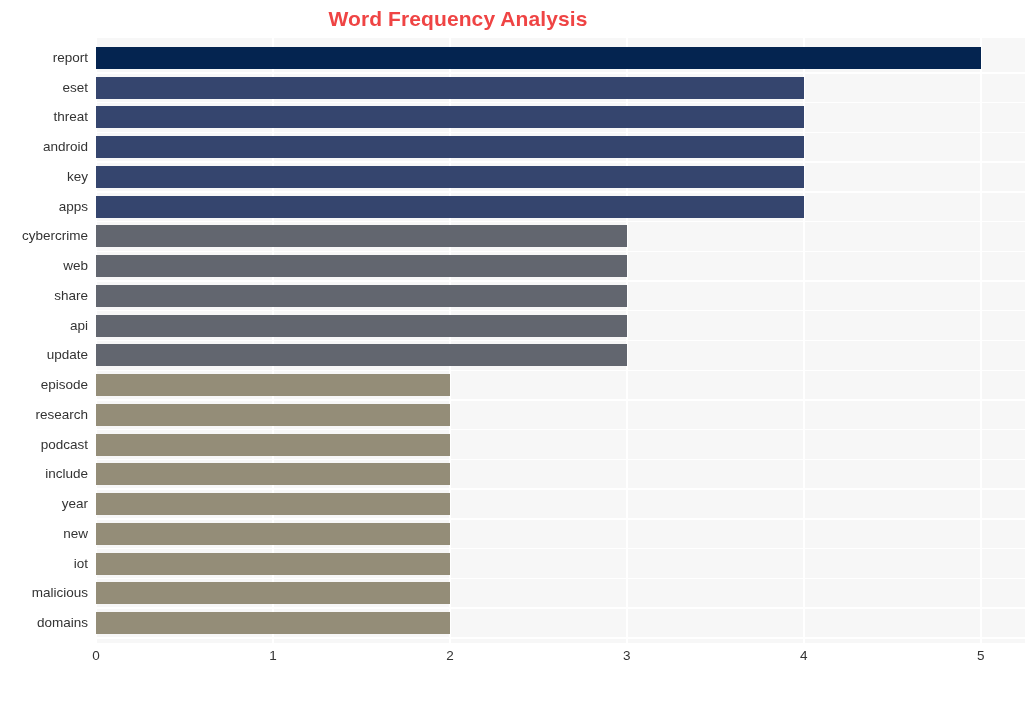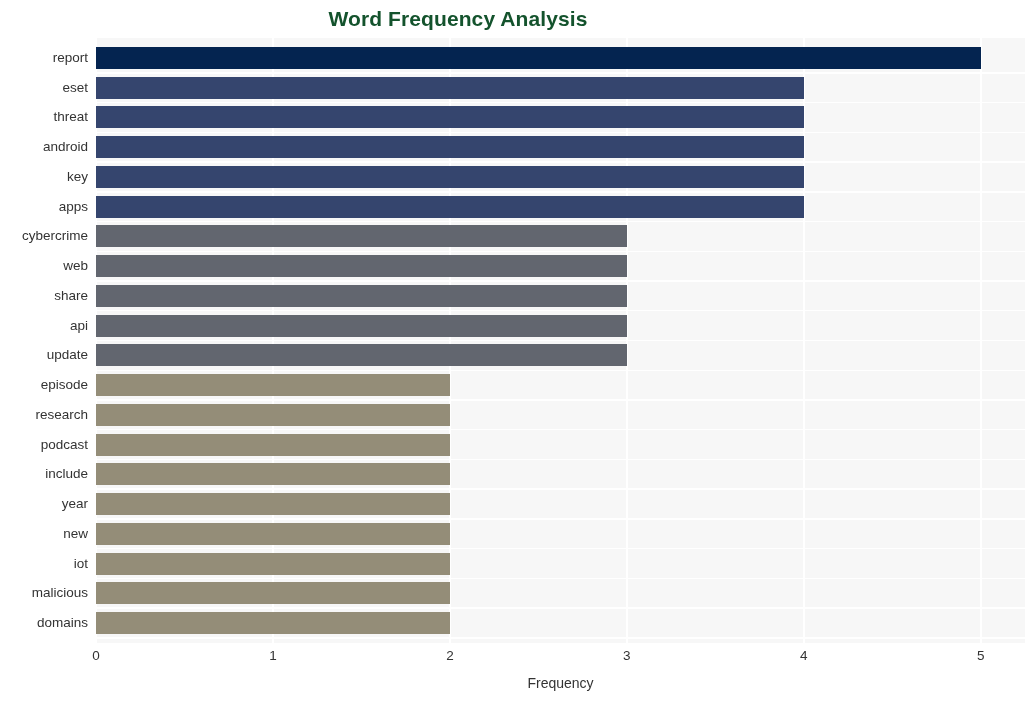--- a/index.html
+++ b/index.html
@@ -25,21 +25,21 @@
 
   
   #chart-title {
     position: absolute;
     left: 0;
     top: 6px;
     width: 916px;
     text-align: center;
     font-size: 21px;
     font-weight: bold;
-    color: #14532d;
+    color: #ef4444;
     letter-spacing: 0.1px;
     line-height: 26px;
     white-space: nowrap;
   }
 
   
   #plot-area {
     position: absolute;
     left: 96px;
     top: 38px;
@@ -209,15 +209,14 @@
 
   <div id="xtick-layer">
       <div class="xtick" style="left: 96px;">0</div>
       <div class="xtick" style="left: 272.952px;">1</div>
       <div class="xtick" style="left: 449.905px;">2</div>
       <div class="xtick" style="left: 626.857px;">3</div>
       <div class="xtick" style="left: 803.81px;">4</div>
       <div class="xtick" style="left: 980.762px;">5</div>
     </div>
 
-  <div id="xaxis-label">Frequency</div>
 
 </div>
 
 </body></html>

